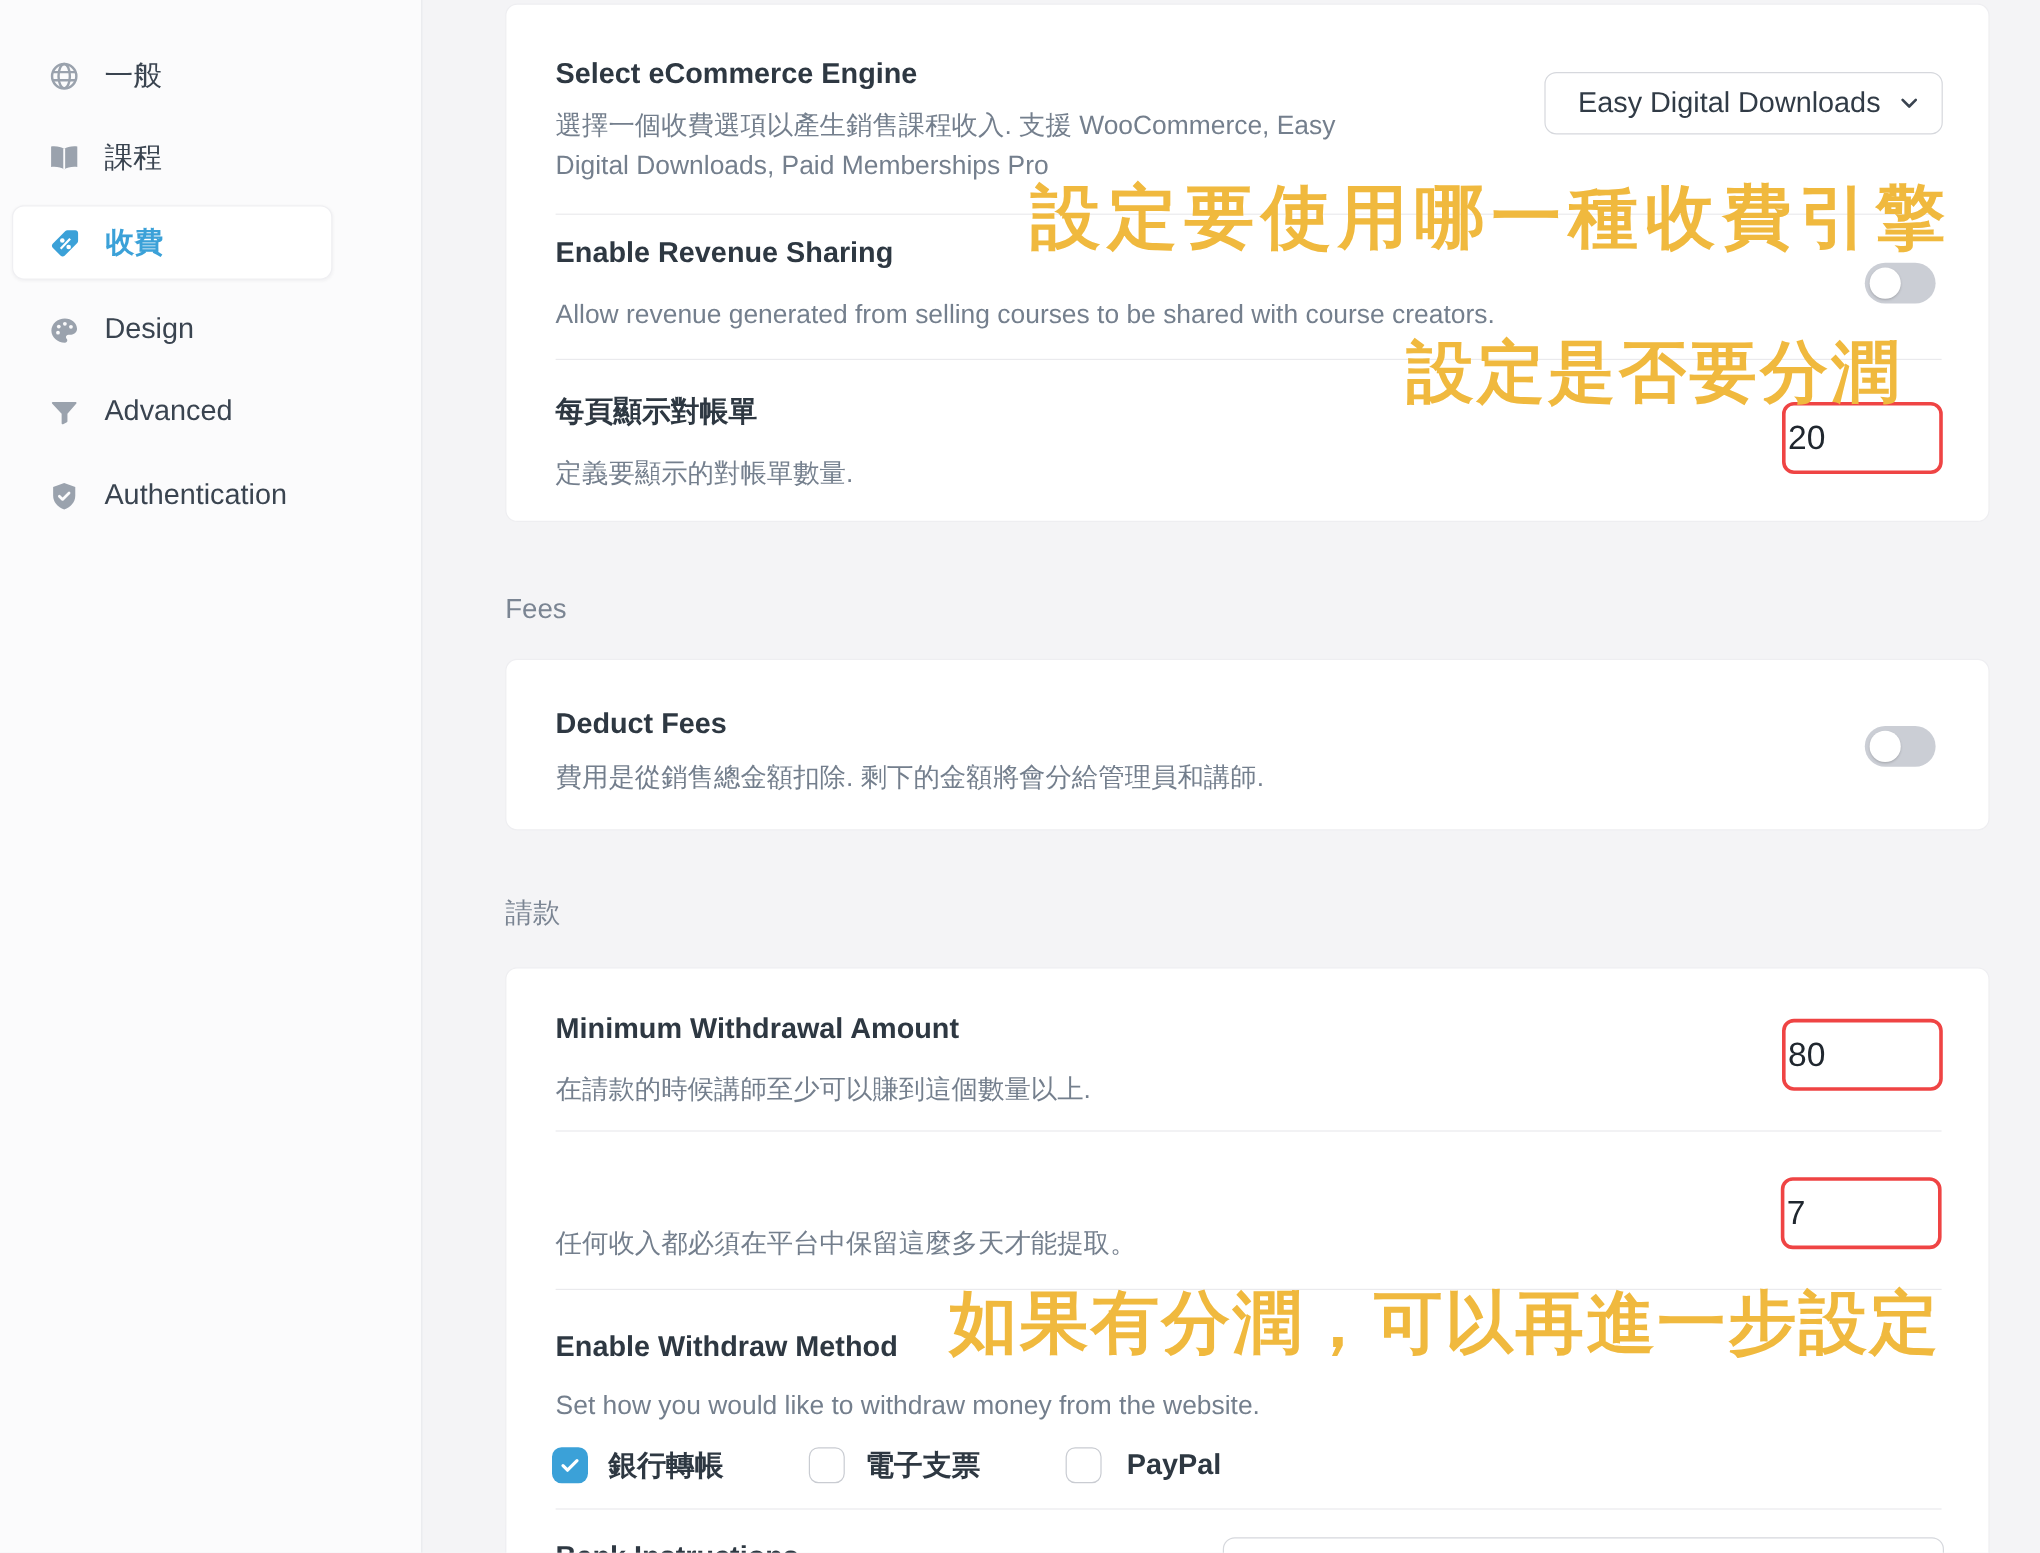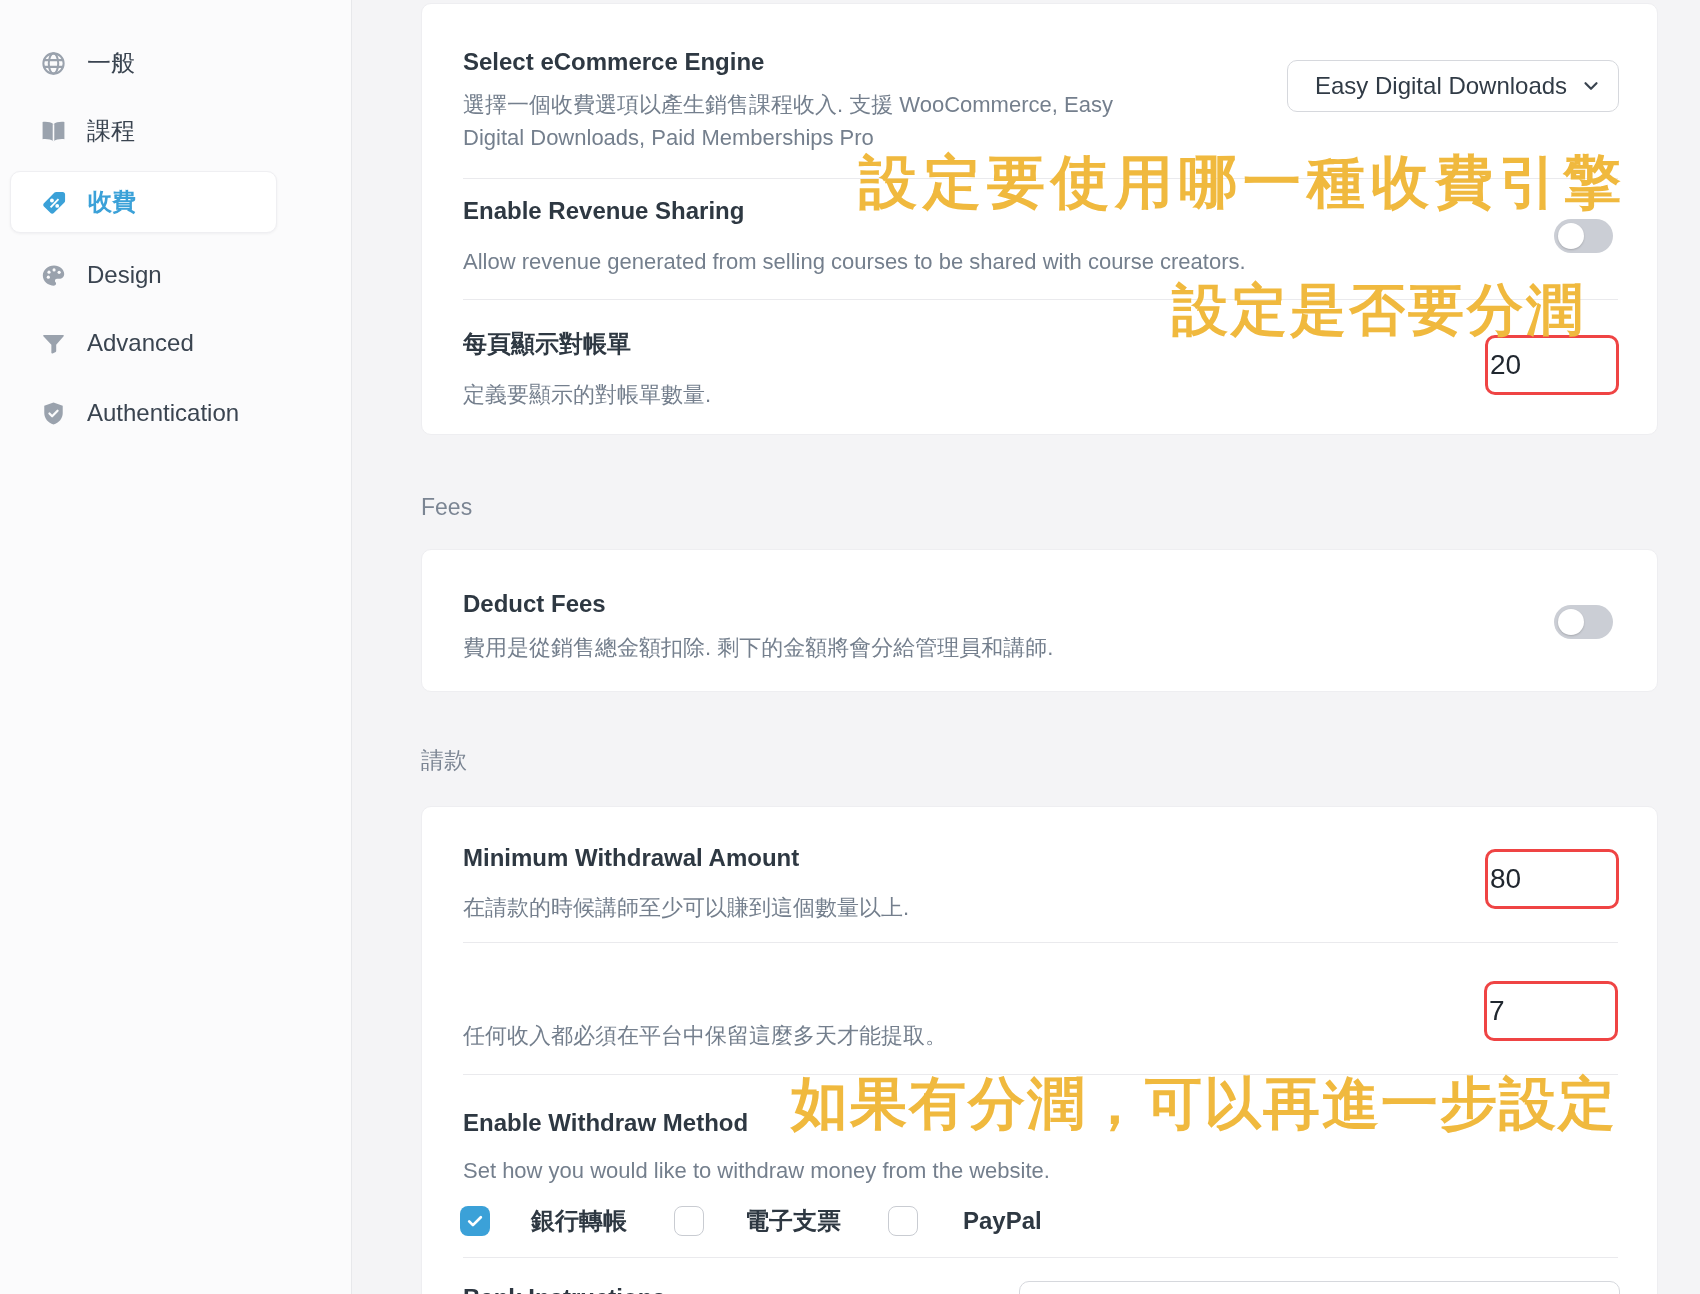--- a/index.html
+++ b/index.html
@@ -37,21 +37,21 @@
     display:flex;align-items:center;padding-left:27px;cursor:pointer;}
   .select-value{font-size:24px;font-weight:500;color:#313b46;white-space:nowrap;}
   .select .chev{position:absolute;right:16px;top:14px;width:22px;height:22px;}
   .toggle{position:absolute;width:59px;height:34px;border-radius:17px;background:#CBCED5;cursor:pointer;}
   .toggle .knob{position:absolute;left:4px;top:4px;width:26px;height:26px;border-radius:50%;
     background:#fff;box-shadow:0 1px 2px rgba(0,0,0,.18);}
   .num-input{position:absolute;width:134px;height:60px;border:3px solid #ef4444;border-radius:10px;
     box-sizing:border-box;background:#fff;font-family:inherit;
     font-size:28px;color:#20272f;outline:none;}
   
-  .cb-item{position:absolute;top:398px;height:31px;display:flex;align-items:center;cursor:pointer;gap:24px;}
+  .cb-item{position:absolute;top:398px;height:31px;display:flex;align-items:center;cursor:pointer;}
   .cb{width:30px;height:30px;border-radius:8px;border:1.5px solid #c9ccd2;background:#fff;
     box-sizing:border-box;display:inline-flex;align-items:center;justify-content:center;flex:none;}
   .cb.checked{background:#3BA1D8;border:none;}
   .cb svg{width:20px;height:20px;}
   .cb-label{font-size:24px;font-weight:700;color:#2e3842;white-space:nowrap;}
   .textarea{position:absolute;left:597px;top:474px;width:601px;height:80px;background:#fff;
     border:1px solid #d6d8dd;border-radius:10px;box-sizing:border-box;}
   
   .ann{position:absolute;z-index:20;font-weight:700;color:#F0B93E;white-space:nowrap;line-height:1.05;}
   .ann-1{left:859px;top:112px;font-size:58px;letter-spacing:6px;margin-top:40px;}

